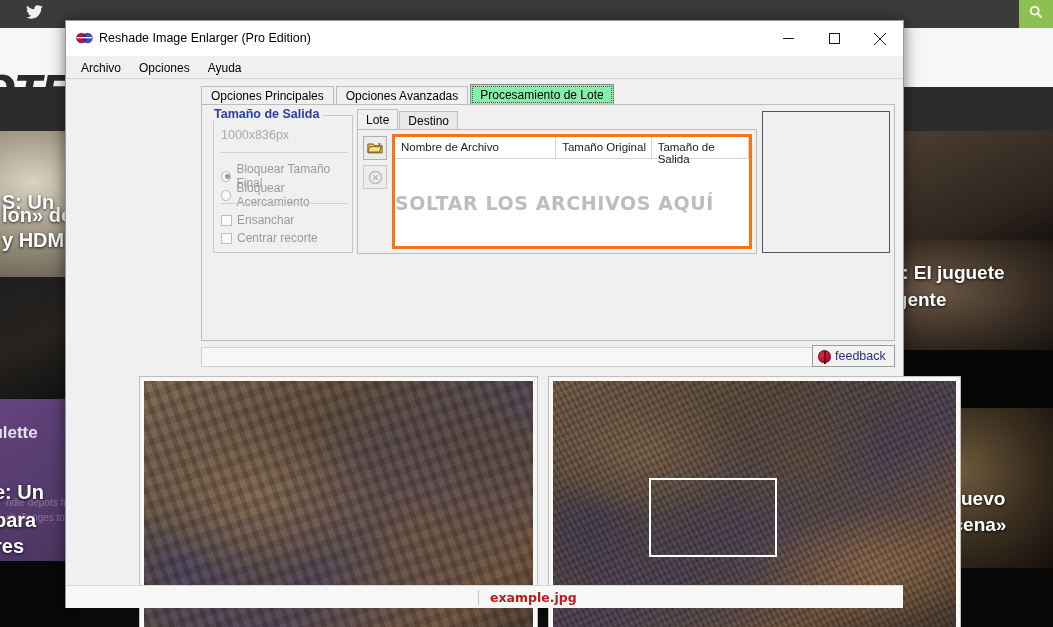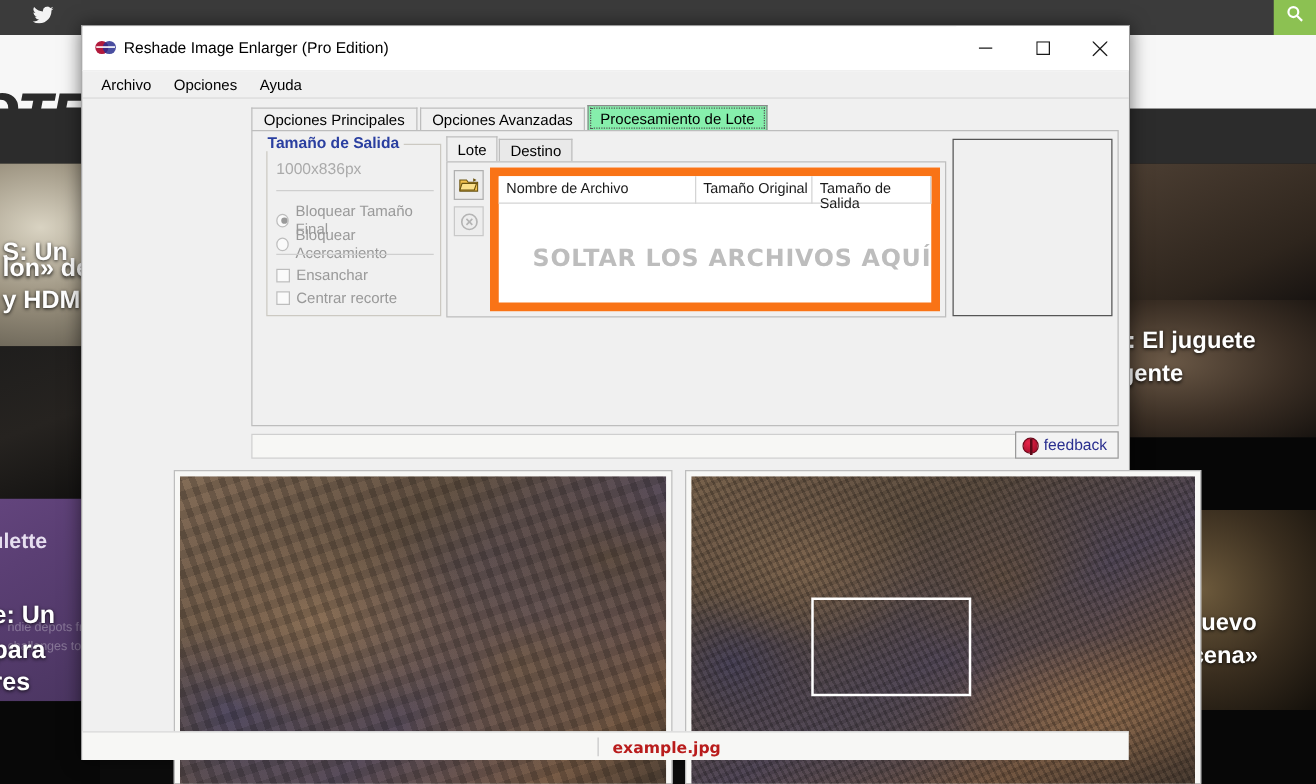--- a/index.html
+++ b/index.html
@@ -261,35 +261,35 @@
   .iconcol { position: absolute; left: 5px; top: 6px; width: 26px; }
   .iconbtn {
     width: 24px; height: 24px; border: 1px solid #b0b0b0; background: #ececec;
     display: flex; align-items: center; justify-content: center;
     margin-bottom: 5px;
   }
   .iconbtn.ghost { border-color: #c9c9c9; background: #ededed; }
 
   .filelist {
     position: absolute; left: 34px; top: 4px; right: 4px; bottom: 4px;
-    background: #fff; border: 7px solid #f97316;
+    background: #fff; border: 3px solid #f97316;
   }
   .fl-head {
     display: flex; height: 22px; border-bottom: 1px solid #d4d4d4;
     background: #fff;
   }
   .fl-th {
     font-size: 11.5px; color: #1a1a1a; padding: 4px 0 0 6px;
     border-right: 1px solid #d4d4d4; height: 22px;
   }
   .fl-th:nth-child(1) { width: 164px; }
   .fl-th:nth-child(2) { width: 97px; }
   .fl-th:nth-child(3) { width: 99px; }
   .dropmsg {
-    position: absolute; left: 0; right: 0; top: 55px; text-align: right;
+    position: absolute; left: 0; right: 0; top: 55px; text-align: left;
     font-size: 19px; font-weight: 700; color: #bdbdbd;
     letter-spacing: .6px; font-family: "DejaVu Sans", sans-serif;
   }
 
   .previewbox {
     position: absolute; left: 560px; top: 6px; width: 128px; height: 142px;
     background: #f0f0f0; border: 1px solid #555;
   }
 
   

